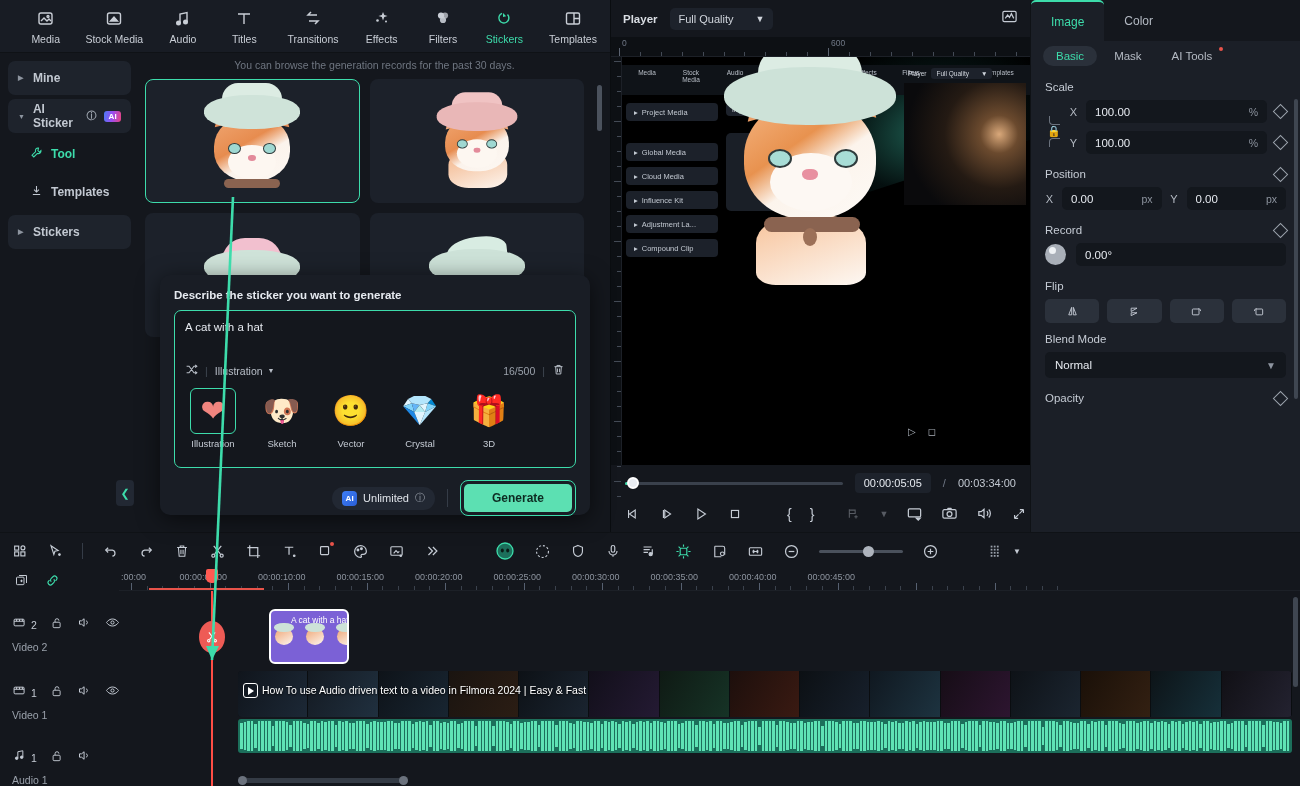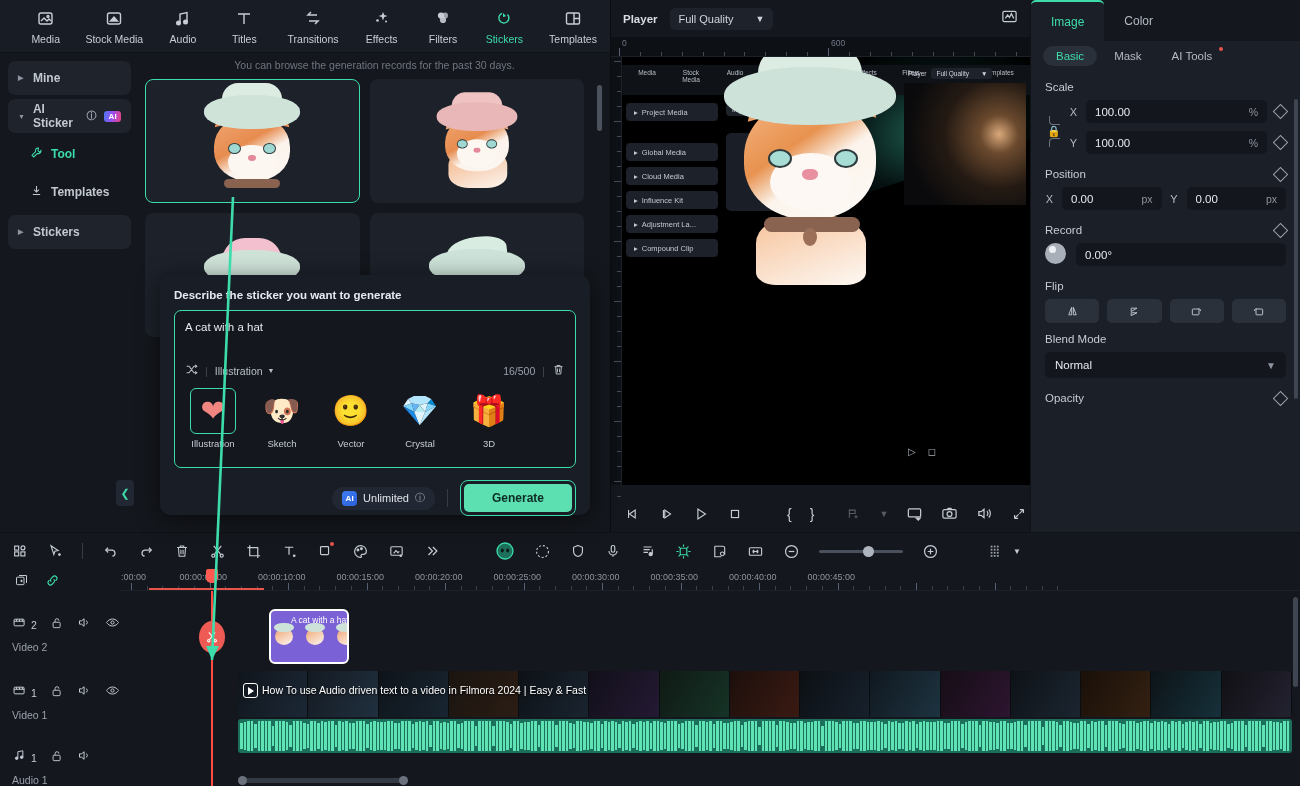--- a/index.html
+++ b/index.html
@@ -209,21 +209,21 @@
   .row { display: flex; align-items: center; gap: 8px; margin-bottom: 8px; }
   .ax { font-size: 11px; color: #b4bac3; width: 9px; text-align: center; }
   .fld { flex: 1; background: #13171d; border-radius: 5px; height: 23px; display: flex;
     align-items: center; padding: 0 9px; font-size: 11.5px; color: #e6eaf0; cursor: text; }
   .fld .u { margin-left: auto; color: #8d949f; font-size: 10.5px; }
   .lockcol { width: 18px; display: flex; flex-direction: column; align-items: center; justify-content: center; }
   .lock { color: #3ddcab; font-size: 11px; }
   .brace { width: 11px; height: 9px; border-left: 1.2px solid #6b727d; }
   .brace.t { border-bottom: 1.2px solid #6b727d; border-radius: 0 0 0 4px; }
   .brace.b { border-top: 1.2px solid #6b727d; border-radius: 4px 0 0 0; }
-  .rot-row { display: flex; gap: 10px; }
+  .rot-row { display: flex; align-items: center; gap: 10px; }
   .dial { width: 21px; height: 21px; border-radius: 50%; background: #a9afb8; position: relative; cursor: pointer; }
   .dial::after { content: ''; position: absolute; left: 4px; top: 3px; width: 7px; height: 7px; border-radius: 50%; background: #eef1f4; }
   .flip-row { display: flex; gap: 8px; margin-top: 7px; }
   .flip-b { flex: 1; height: 24px; background: #2b313b; border-radius: 5px; display: flex;
     align-items: center; justify-content: center; cursor: pointer; color: #c5cbd4; }
   .sel-fld { background: #13171d; border-radius: 5px; height: 26px; display: flex; align-items: center;
     padding: 0 10px; font-size: 11.5px; color: #e6eaf0; cursor: pointer; }
   .sel-fld .cv { margin-left: auto; color: #8d949f; font-size: 10px; }
   .rp-scrollbar { position: absolute; right: 2px; top: 28px; width: 4px; height: 300px; background: #3f4651; border-radius: 2px; }
   .rp-foot { height: 46px; display: flex; align-items: center; justify-content: space-between;
@@ -682,20 +682,29 @@
                 <div class="bc-nose"></div>
               <div class="bc-hat-top"></div>
                 <div class="bc-hat"></div>
               <div class="bc-collar"></div>
                 <div class="bc-bell"></div>
             </div>
           </div>
         </div>
       </div>
       <div class="pv-foot">
+        <div class="pv-seek">
+          <div class="seek-bar">
+            <div class="seek-fill"></div>
+              <div class="seek-knob"></div>
+          </div>
+          <span class="tc-cur">00:00:05:05</span>
+          <span class="tc-sep">/</span>
+          <span class="tc-tot">00:03:34:00</span>
+        </div>
         <div class="pv-ctrls">
           <span class="icbtn">
               <svg width="16" height="16" viewBox="0 0 18 18" fill="none" stroke="currentColor" stroke-width="1.3">
                 <path d="M11.5 4.5v9L5 9z"></path>
                 <path d="M4 4.5v9"></path>
               </svg>
             </span>
           <span class="icbtn">
               <svg width="16" height="16" viewBox="0 0 18 18" fill="none" stroke="currentColor" stroke-width="1.3">
                 <path d="M6.5 4.5v9L13 9z"></path>

